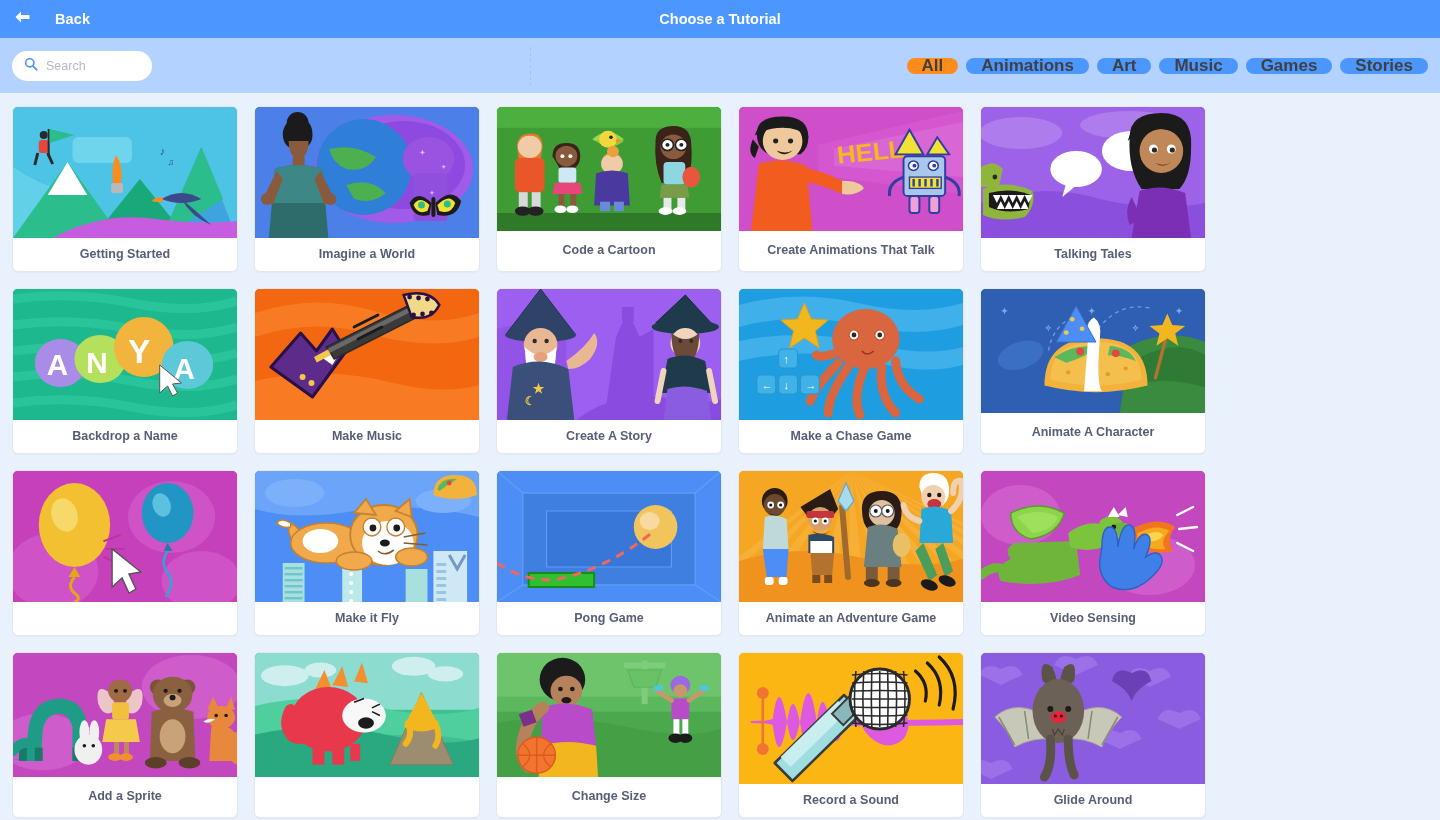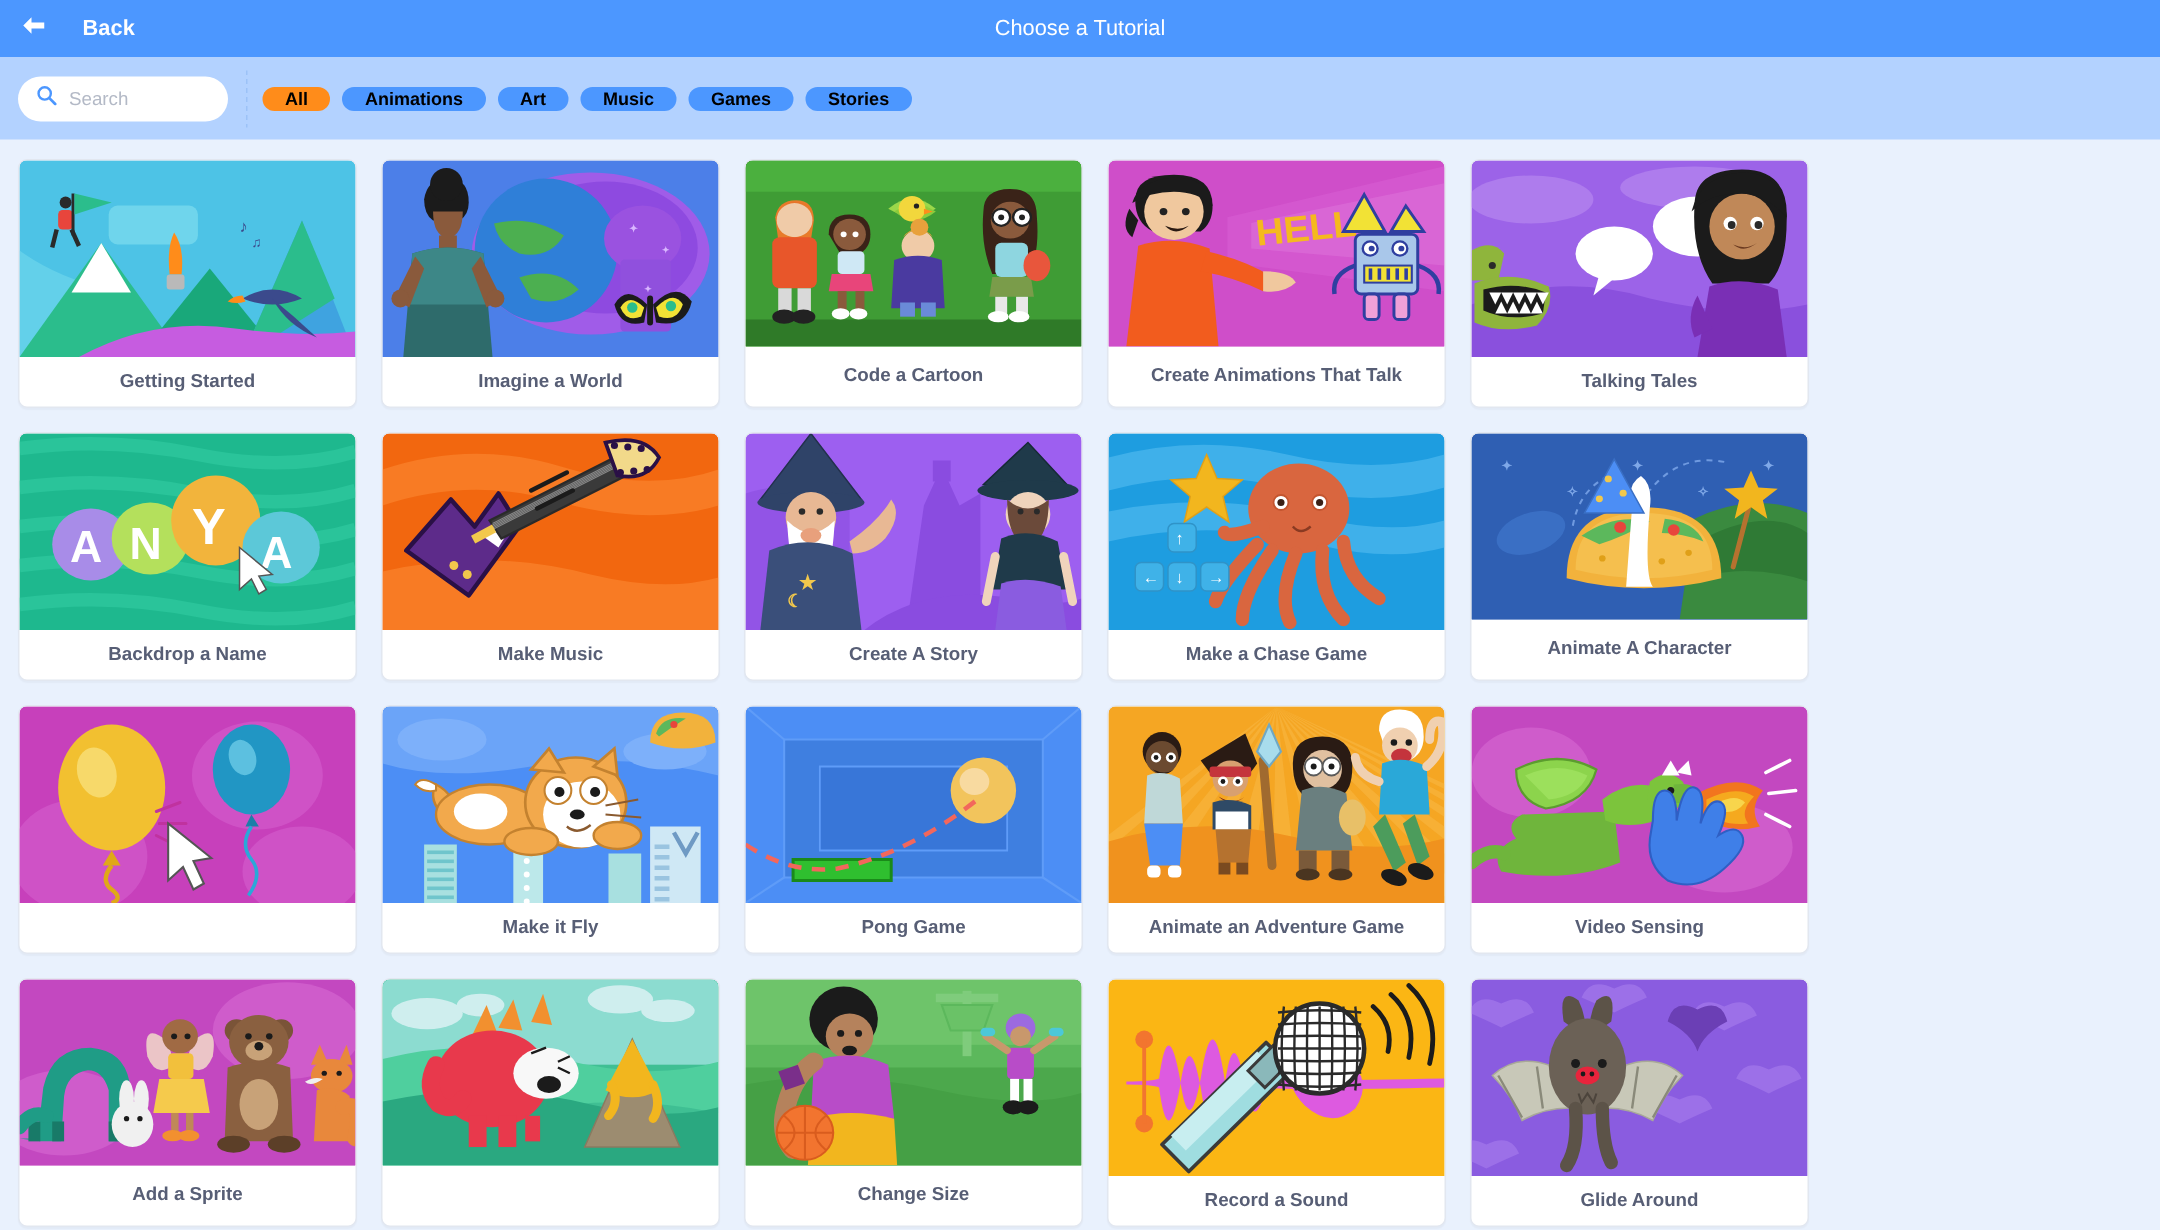--- a/index.html
+++ b/index.html
@@ -29,32 +29,33 @@
     font-size: 14.5px;
     font-weight: bold;
     letter-spacing: .1px;
   }
   .header-title {
     position: absolute;
     left: 0; right: 0; top: 0; bottom: 0;
     display: flex; align-items: center; justify-content: center;
     color: #ffffff;
     font-size: 14.5px;
-    font-weight: normal;
+    font-weight: bold;
     pointer-events: none;
   }
 
   
   .filterbar {
     height: 55px;
     background: #b3d2ff;
     display: flex;
     align-items: center;
     padding: 16px 12px;
     position: relative;
+    justify-content: space-between;
   }
   .search-wrap {
     position: relative;
     width: 140px;
     height: 30px;
     flex: 0 0 auto;
   }
   .search-box {
     width: 100%; height: 100%;
     background: #ffffff;
@@ -80,22 +81,22 @@
     background: repeating-linear-gradient(
       to bottom, #9cc2f7 0 3px, transparent 3px 6px);
     flex: 0 0 auto;
   }
   .tags { display: flex; align-items: center; gap: 8px; }
   .tag {
     height: 16px;
     padding: 0 15px;
     border-radius: 18px;
     background: #4c97ff;
-    color: #000000;
-    font-size: 12px;
+    color: #404040;
+    font-size: 17px;
     font-weight: bold;
     display: flex;
     align-items: center;
     justify-content: center;
     cursor: pointer;
     white-space: nowrap;
     border: none;
     font-family: "Liberation Sans", sans-serif;
   }
   .tag.active { background: #ff8c1a; }

